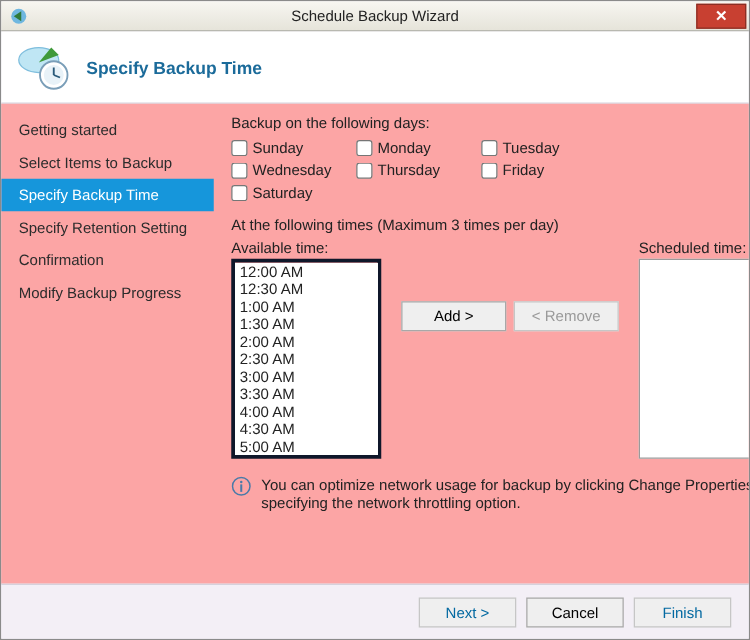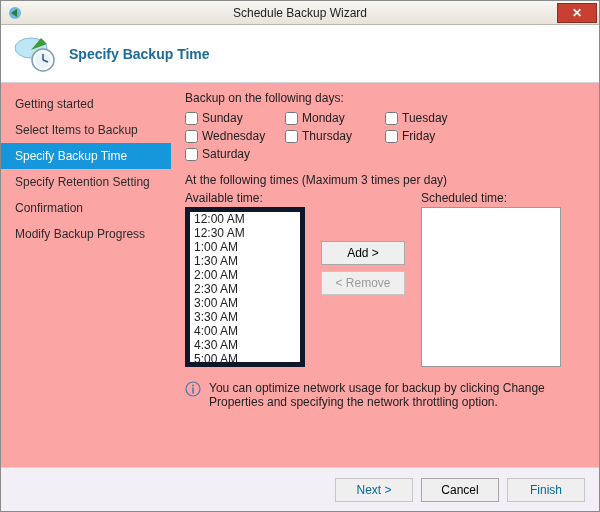--- a/index.html
+++ b/index.html
@@ -19,23 +19,23 @@
   .side-item.active { background:#1696db; color:#fff; }
   .main { flex:1; padding:8px 14px 0 14px; display:flex; flex-direction:column; }
   .label-days { margin-bottom:6px; }
   .day-row { display:flex; gap:0; margin-bottom:4px; }
   .day { display:flex; align-items:center; width:100px; }
   .day input[type=checkbox] { width:13px; height:13px; margin:0 4px 0 0; }
   .label-times { margin:8px 0 4px 0; }
   .lists-row { display:flex; align-items:flex-start; }
   .list-col { display:flex; flex-direction:column; }
   .list-label { margin-bottom:2px; }
-  .listbox { width:120px; height:160px; background:#fff; border:5px solid #0f172a; overflow-y:scroll; font-size:12px; }
+  .listbox { width:120px; height:160px; background:#fff; border:3px solid #0f172a; overflow-y:scroll; font-size:12px; }
   .listbox div { padding:0 4px; line-height:14px; height:14px; }
-  .btn-col { display:flex; flex-direction:column; justify-content:center; gap:6px; padding:50px 16px 0 16px; }
+  .btn-col { display:flex; flex-direction:row; justify-content:center; gap:6px; padding:50px 16px 0 16px; }
   .wbtn { width:84px; height:24px; background:#efefef; border:1px solid #a8a8a8; font-size:12px; padding:0; cursor:default; }
   .wbtn.disabled { color:#9a9a9a; border-color:#c6c6c6; }
   .sched-listbox { width:140px; height:160px; background:#fff; border:1px solid #9a9a9a; overflow-y:scroll; }
   .info-row { display:flex; align-items:flex-start; margin-top:14px; gap:8px; padding-right:10px; }
   .info-icon { width:16px; height:16px; flex-shrink:0; }
   .info-icon svg { width:16px; height:16px; }
   .footer { height:44px; background:#f3eff6; border-top:1px solid #d6d1dc; display:flex; align-items:center; justify-content:flex-end; padding-right:14px; gap:8px; flex-shrink:0; }
   .fbtn { width:78px; height:24px; background:#efefef; border:1px solid #a8a8a8; font-size:12px; padding:0; }
   .fbtn.disabled { color:#0369a1; border-color:#c6c6c6; }
   ::-webkit-scrollbar { width:16px; }

